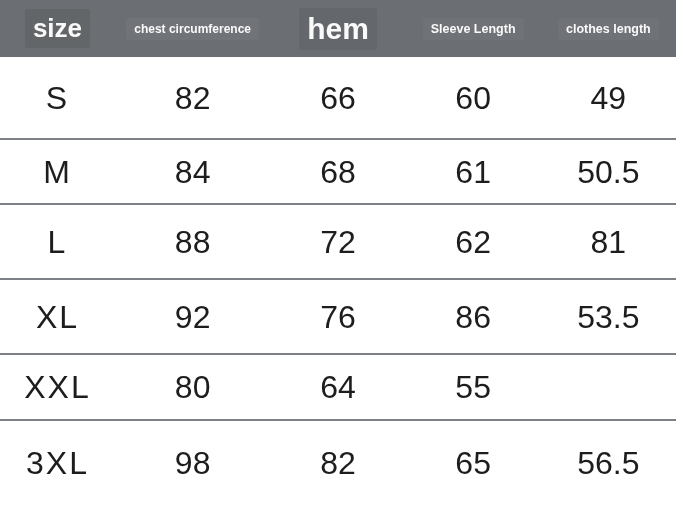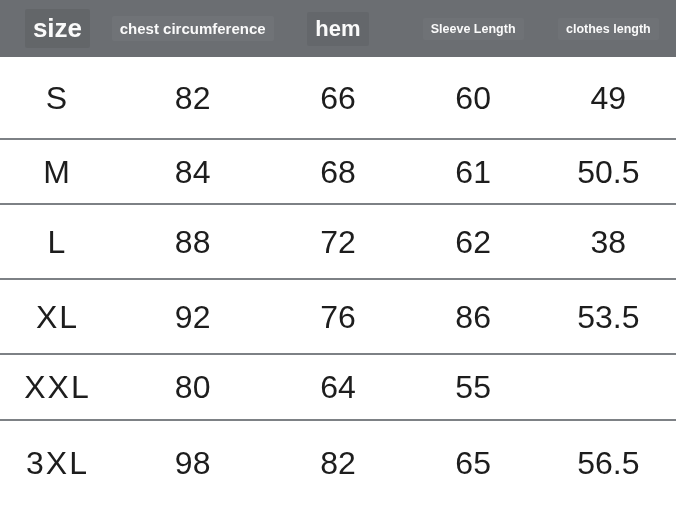--- a/index.html
+++ b/index.html
@@ -37,26 +37,26 @@
     border-radius: 2px;
     text-align: right;
     white-space: nowrap;
   }
   .hl-size {
     font-size: 26px;
     font-weight: bold;
     background: rgba(0,0,0,0.07);
   }
   .hl-chest {
-    font-size: 15px;
+    font-size: 12px;
     font-weight: 600;
     background: rgba(255,255,255,0.04);
   }
   .hl-hem {
-    font-size: 22px;
+    font-size: 30px;
     font-weight: 600;
     background: rgba(0,0,0,0.06);
   }
   .hl-sleeve, .hl-clothes {
     font-size: 12.5px;
     font-weight: 600;
     background: rgba(255,255,255,0.03);
   }
   
   .chart-body .table-row {
@@ -122,21 +122,21 @@
       <div class="cell">68</div>
       <div class="cell">61</div>
       <div class="cell">50.5</div>
     </div>
 
     <div class="table-row">
       <div class="cell cell-size">L</div>
       <div class="cell">88</div>
       <div class="cell">72</div>
       <div class="cell">62</div>
-      <div class="cell">38</div>
+      <div class="cell">81</div>
     </div>
 
     <div class="table-row">
       <div class="cell cell-size">XL</div>
       <div class="cell">92</div>
       <div class="cell">76</div>
       <div class="cell">86</div>
       <div class="cell">53.5</div>
     </div>
 

